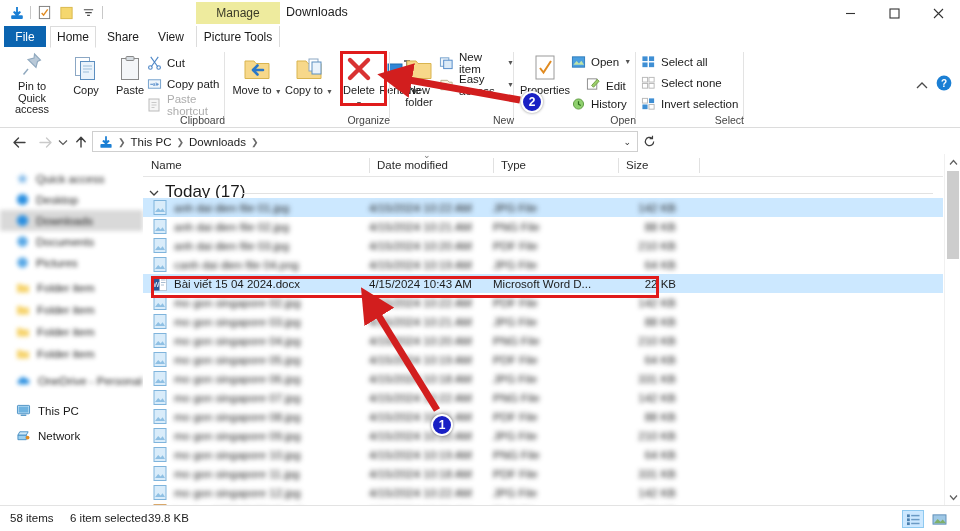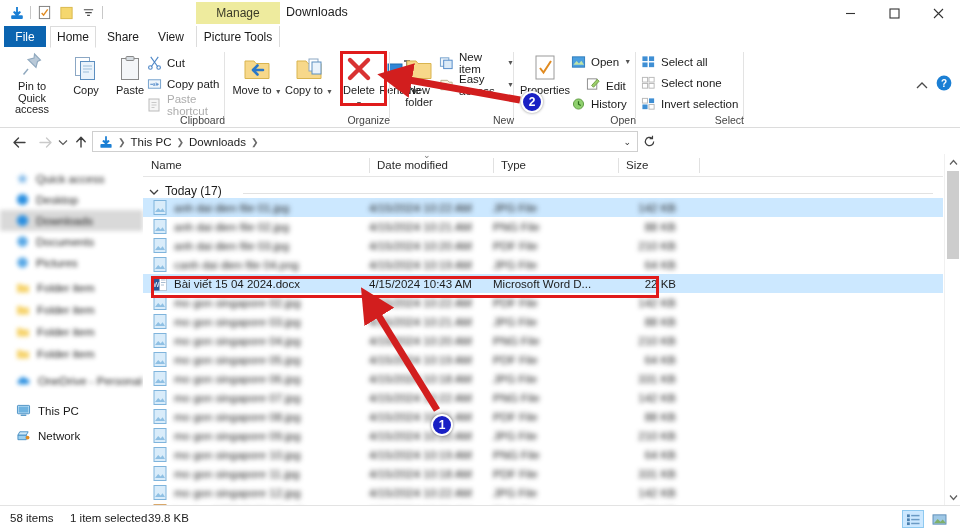--- a/index.html
+++ b/index.html
@@ -86,21 +86,21 @@
   .blurtext { filter: blur(2.6px); }
   .blurshape { filter: blur(2.2px); }
 
   .listarea { position: absolute; left: 143px; top: 154px; width: 817px; height: 351px; background: #fff; }
   .colhdr { position: absolute; left: 0; top: 0; width: 800px; height: 23px; background: #fff; border-bottom: 1px solid #e5e5e5; }
   .col { position: absolute; top: 0; height: 22px; display: flex; align-items: center; font-size: 11.5px;
          color: #2b2b2b; padding-left: 8px; cursor: pointer; }
   .colsep { position: absolute; top: 4px; width: 1px; height: 15px; background: #e1e1e1; }
 
   .grouphdr { position: absolute; left: 6px; top: 28px; display: flex; align-items: center; gap: 6px; }
-  .grouphdr .gt { font-size: 12px; color: #1b1b1b; }
+  .grouphdr .gt { font-size: 17px; color: #1b1b1b; }
   .group-line { position: absolute; left: 100px; top: 39px; width: 690px; height: 1px; background: #e2e2e2; }
 
   .row { position: absolute; left: 0; width: 800px; height: 19px; display: flex; align-items: center; }
   .row .ficon { position: absolute; left: 10px; width: 14px; height: 15px; }
   .row .fname { position: absolute; left: 31px; font-size: 11.5px; color: #1b1b1b; white-space: nowrap; }
   .row .fdate { position: absolute; left: 226px; font-size: 11.5px; color: #1b1b1b; white-space: nowrap; }
   .row .ftype { position: absolute; left: 350px; font-size: 11.5px; color: #1b1b1b; white-space: nowrap; }
   .row .fsize { position: absolute; left: 481px; width: 52px; text-align: right; font-size: 11.5px; color: #1b1b1b; }
   .row.selected { background: #cce8ff; }
 
@@ -794,21 +794,21 @@
     <div class="thumb"></div>
     <div class="arrow" style="position:absolute;bottom:0;">
       <svg width="9" height="7" viewBox="0 0 9 7">
           <path d="M1 1.5 L4.5 5.5 L8 1.5" stroke="#606060" stroke-width="1.2" fill="none"></path>
         </svg>
     </div>
   </div>
 
   <div class="statusbar">
     <span class="st-text" style="left:10px;">58 items</span>
-    <span class="st-text" style="left:70px;">1 item selected</span>
+    <span class="st-text" style="left:70px;">6 item selected</span>
     <span class="st-text" style="left:148px;">39.8 KB</span>
     <div class="viewbtns">
       <div class="vb active">
         <svg width="15" height="13" viewBox="0 0 16 14">
             <g fill="#4a7fae">
               <rect x="1" y="1.5" width="3" height="3"></rect>
               <rect x="1" y="5.8" width="3" height="3"></rect>
               <rect x="1" y="10" width="3" height="3"></rect>
             </g>
             <g fill="#6a9ac4">

